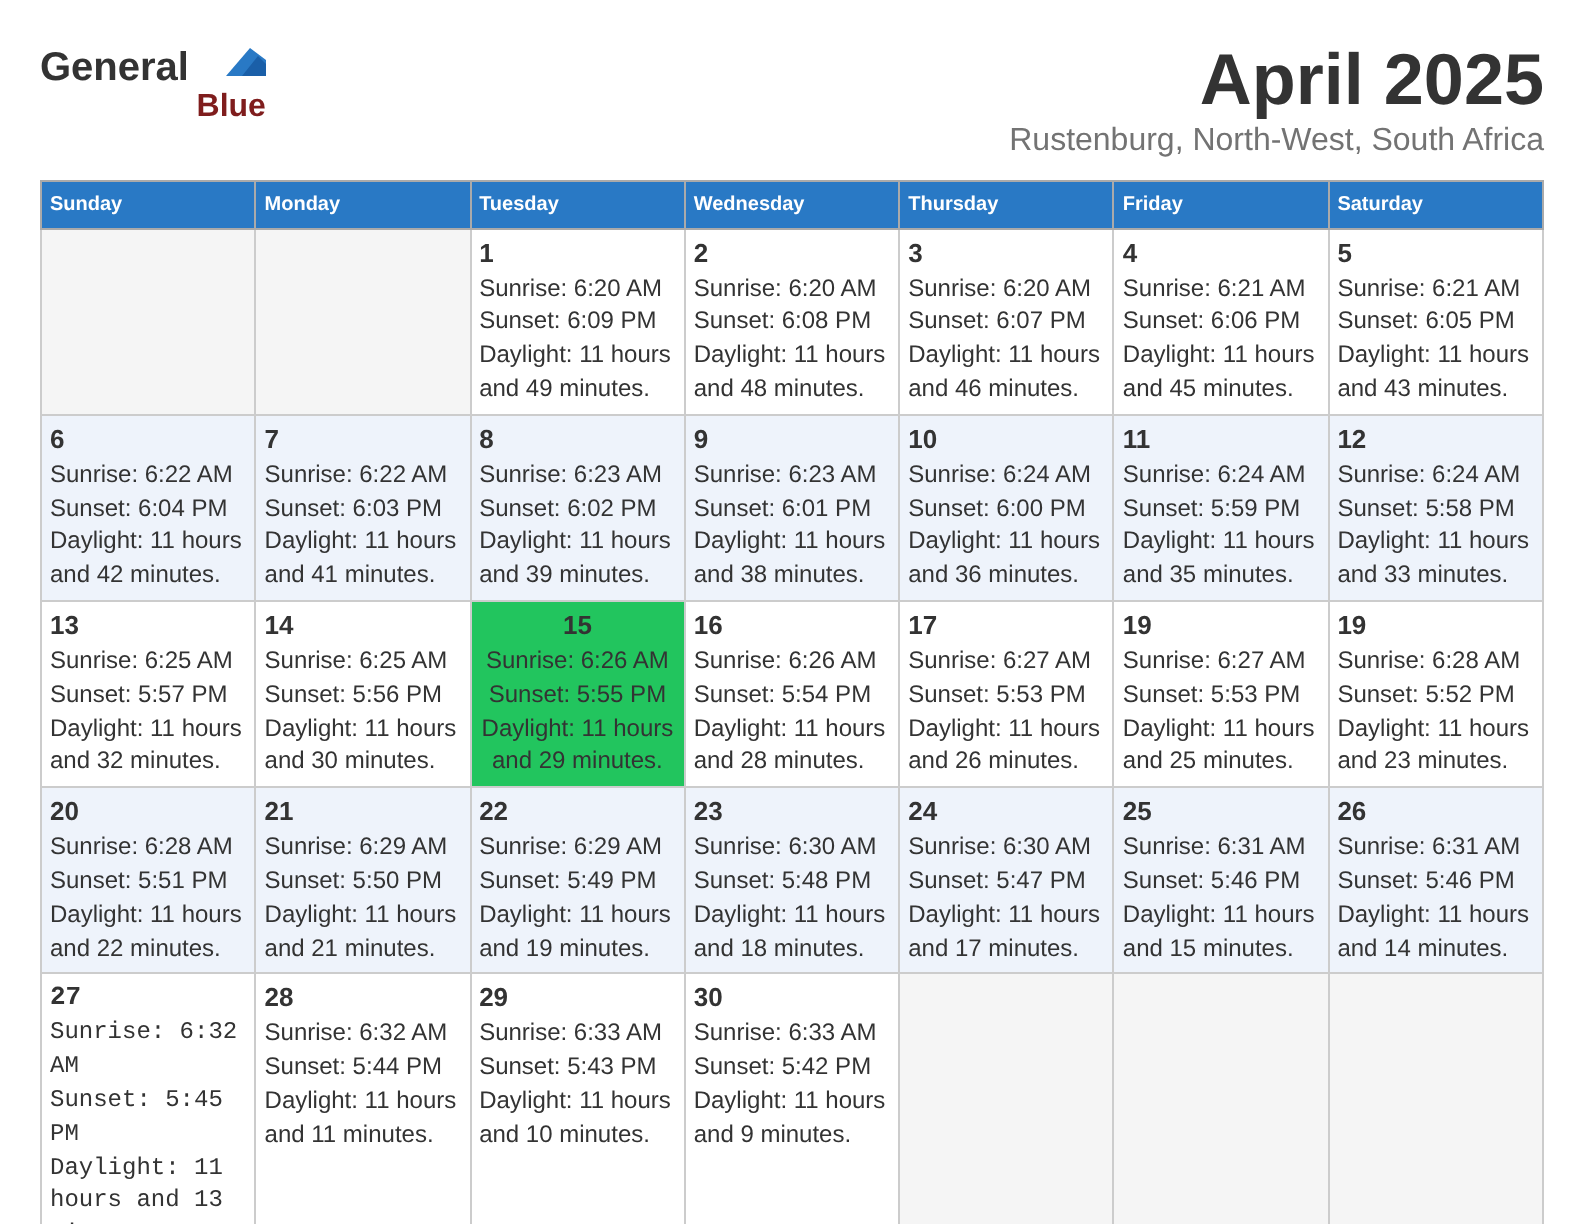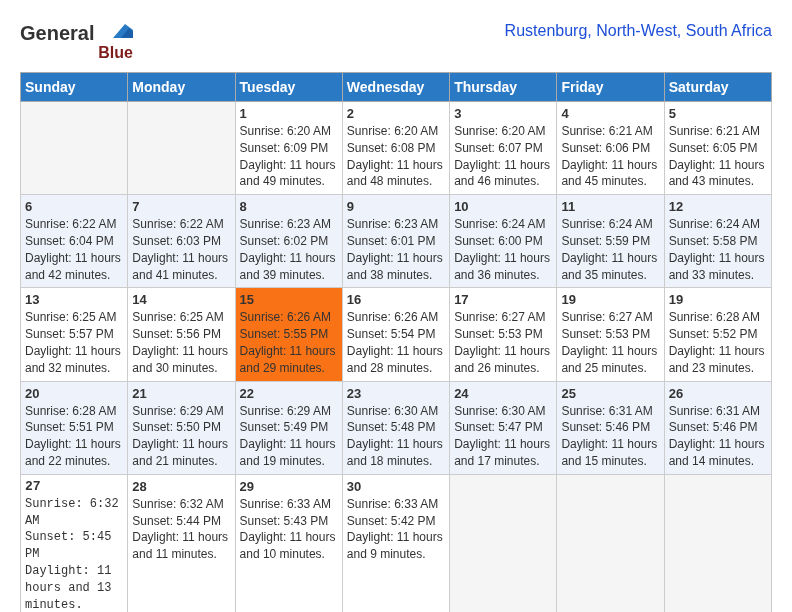--- a/index.html
+++ b/index.html
@@ -47,34 +47,34 @@
       text-align: right;
     }
     .month-title {
       font-size: 36px;
       font-weight: bold;
       color: #333;
       line-height: 1.1;
     }
     .location-title {
       font-size: 16px;
-      color: #1d4ed8;
+      color: #737373;
       margin-top: 2px;
     }
     .calendar {
       width: 100%;
       border-collapse: collapse;
       font-size: 11px;
     }
     .calendar th {
       background-color: #2979c5;
       color: #fff;
       padding: 6px 4px;
       text-align: left;
-      font-size: 14px;
+      font-size: 10px;
       font-weight: bold;
       border: 1px solid #aaa;
     }
     .calendar td {
       border: 1px solid #ccc;
       vertical-align: top;
       padding: 4px 4px;
       width: 107px;
       min-height: 80px;
       color: #333;
@@ -106,20 +106,21 @@
           <polygon points="10,18 22,4 30,10 30,18" fill="#2979c5"></polygon>
           <polygon points="18,18 26,8 30,12 30,18" fill="#1a5fa8"></polygon>
         </svg>
       </div>
     </div>
     <div>
       <span class="logo-blue">Blue</span>
     </div>
   </div>
   <div class="title-section">
+    <div class="month-title">April 2025</div>
     <div class="location-title">Rustenburg, North-West, South Africa</div>
   </div>
 </div>
 
 <table class="calendar">
   <thead>
     <tr>
       <th>Sunday</th>
       <th>Monday</th>
       <th>Tuesday</th>
@@ -186,21 +187,21 @@
       </tr>
       <tr>
         <td style="background-color: rgb(255, 255, 255);">
           <div class="day-number">13</div>
           <div class="day-info">Sunrise: 6:25 AM<br>Sunset: 5:57 PM<br>Daylight: 11 hours and 32 minutes.</div>
         </td>
         <td style="background-color: rgb(255, 255, 255);">
           <div class="day-number">14</div>
           <div class="day-info">Sunrise: 6:25 AM<br>Sunset: 5:56 PM<br>Daylight: 11 hours and 30 minutes.</div>
         </td>
-        <td style="background-color: #f97316;">
+        <td style="background-color: #22c55e; text-align: center;">
           <div class="day-number">15</div>
           <div class="day-info">Sunrise: 6:26 AM<br>Sunset: 5:55 PM<br>Daylight: 11 hours and 29 minutes.</div>
         </td>
         <td style="background-color: rgb(255, 255, 255);">
           <div class="day-number">16</div>
           <div class="day-info">Sunrise: 6:26 AM<br>Sunset: 5:54 PM<br>Daylight: 11 hours and 28 minutes.</div>
         </td>
         <td style="background-color: rgb(255, 255, 255);">
           <div class="day-number">17</div>
           <div class="day-info">Sunrise: 6:27 AM<br>Sunset: 5:53 PM<br>Daylight: 11 hours and 26 minutes.</div>

